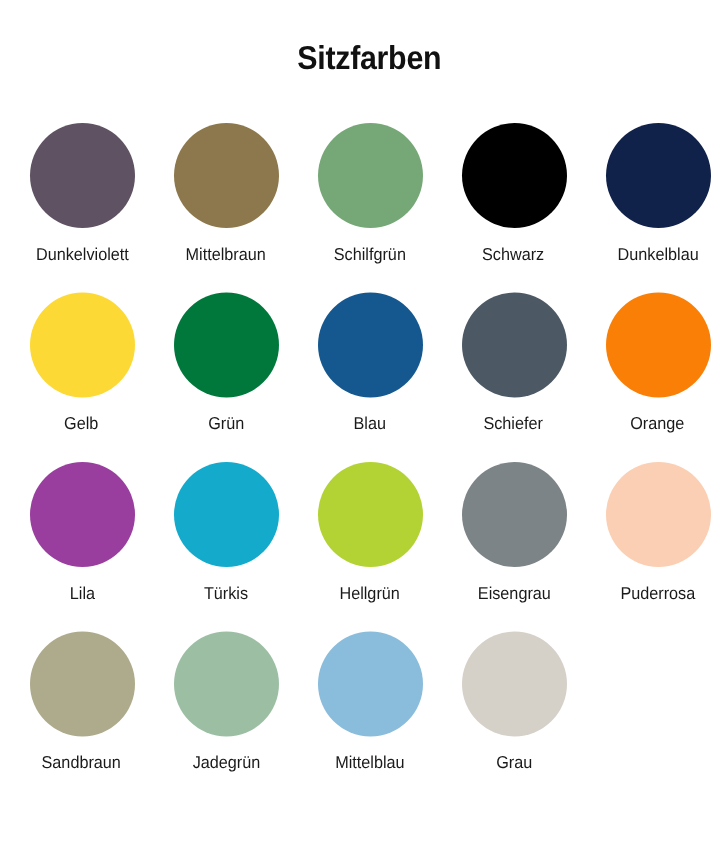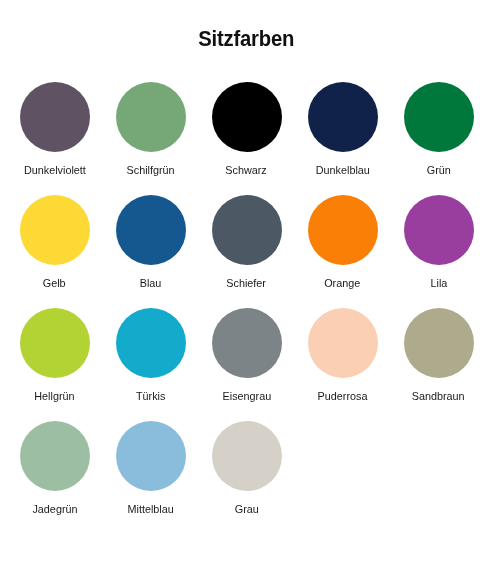--- a/index.html
+++ b/index.html
@@ -78,62 +78,66 @@
 <div id="chart-root">
 
   <h1 id="chart-title">Sitzfarben</h1>
 
   <div id="swatch-grid">
       <div class="swatch-cell">
         <div class="swatch-disc" style="background: rgb(95, 82, 98);"></div>
         <div class="swatch-label">Dunkelviolett</div>
       </div>
       <div class="swatch-cell">
+        <div class="swatch-disc" style="background: rgb(140, 120, 76);"></div>
+        <div class="swatch-label">Mittelbraun</div>
+      </div>
+      <div class="swatch-cell">
         <div class="swatch-disc" style="background: rgb(118, 168, 119);"></div>
         <div class="swatch-label">Schilfgrün</div>
       </div>
       <div class="swatch-cell">
         <div class="swatch-disc" style="background: rgb(0, 0, 0);"></div>
         <div class="swatch-label">Schwarz</div>
       </div>
       <div class="swatch-cell">
         <div class="swatch-disc" style="background: rgb(17, 34, 74);"></div>
         <div class="swatch-label">Dunkelblau</div>
       </div>
       <div class="swatch-cell">
+        <div class="swatch-disc" style="background: rgb(252, 217, 53);"></div>
+        <div class="swatch-label">Gelb</div>
+      </div>
+      <div class="swatch-cell">
         <div class="swatch-disc" style="background: rgb(0, 120, 60);"></div>
         <div class="swatch-label">Grün</div>
-      </div>
-      <div class="swatch-cell">
-        <div class="swatch-disc" style="background: rgb(252, 217, 53);"></div>
-        <div class="swatch-label">Gelb</div>
       </div>
       <div class="swatch-cell">
         <div class="swatch-disc" style="background: rgb(20, 88, 143);"></div>
         <div class="swatch-label">Blau</div>
       </div>
       <div class="swatch-cell">
         <div class="swatch-disc" style="background: rgb(76, 88, 100);"></div>
         <div class="swatch-label">Schiefer</div>
       </div>
       <div class="swatch-cell">
         <div class="swatch-disc" style="background: rgb(249, 127, 7);"></div>
         <div class="swatch-label">Orange</div>
       </div>
       <div class="swatch-cell">
         <div class="swatch-disc" style="background: rgb(153, 62, 158);"></div>
         <div class="swatch-label">Lila</div>
       </div>
       <div class="swatch-cell">
+        <div class="swatch-disc" style="background: rgb(19, 170, 204);"></div>
+        <div class="swatch-label">Türkis</div>
+      </div>
+      <div class="swatch-cell">
         <div class="swatch-disc" style="background: rgb(179, 211, 53);"></div>
         <div class="swatch-label">Hellgrün</div>
-      </div>
-      <div class="swatch-cell">
-        <div class="swatch-disc" style="background: rgb(19, 170, 204);"></div>
-        <div class="swatch-label">Türkis</div>
       </div>
       <div class="swatch-cell">
         <div class="swatch-disc" style="background: rgb(124, 132, 135);"></div>
         <div class="swatch-label">Eisengrau</div>
       </div>
       <div class="swatch-cell">
         <div class="swatch-disc" style="background: rgb(251, 207, 179);"></div>
         <div class="swatch-label">Puderrosa</div>
       </div>
       <div class="swatch-cell">

